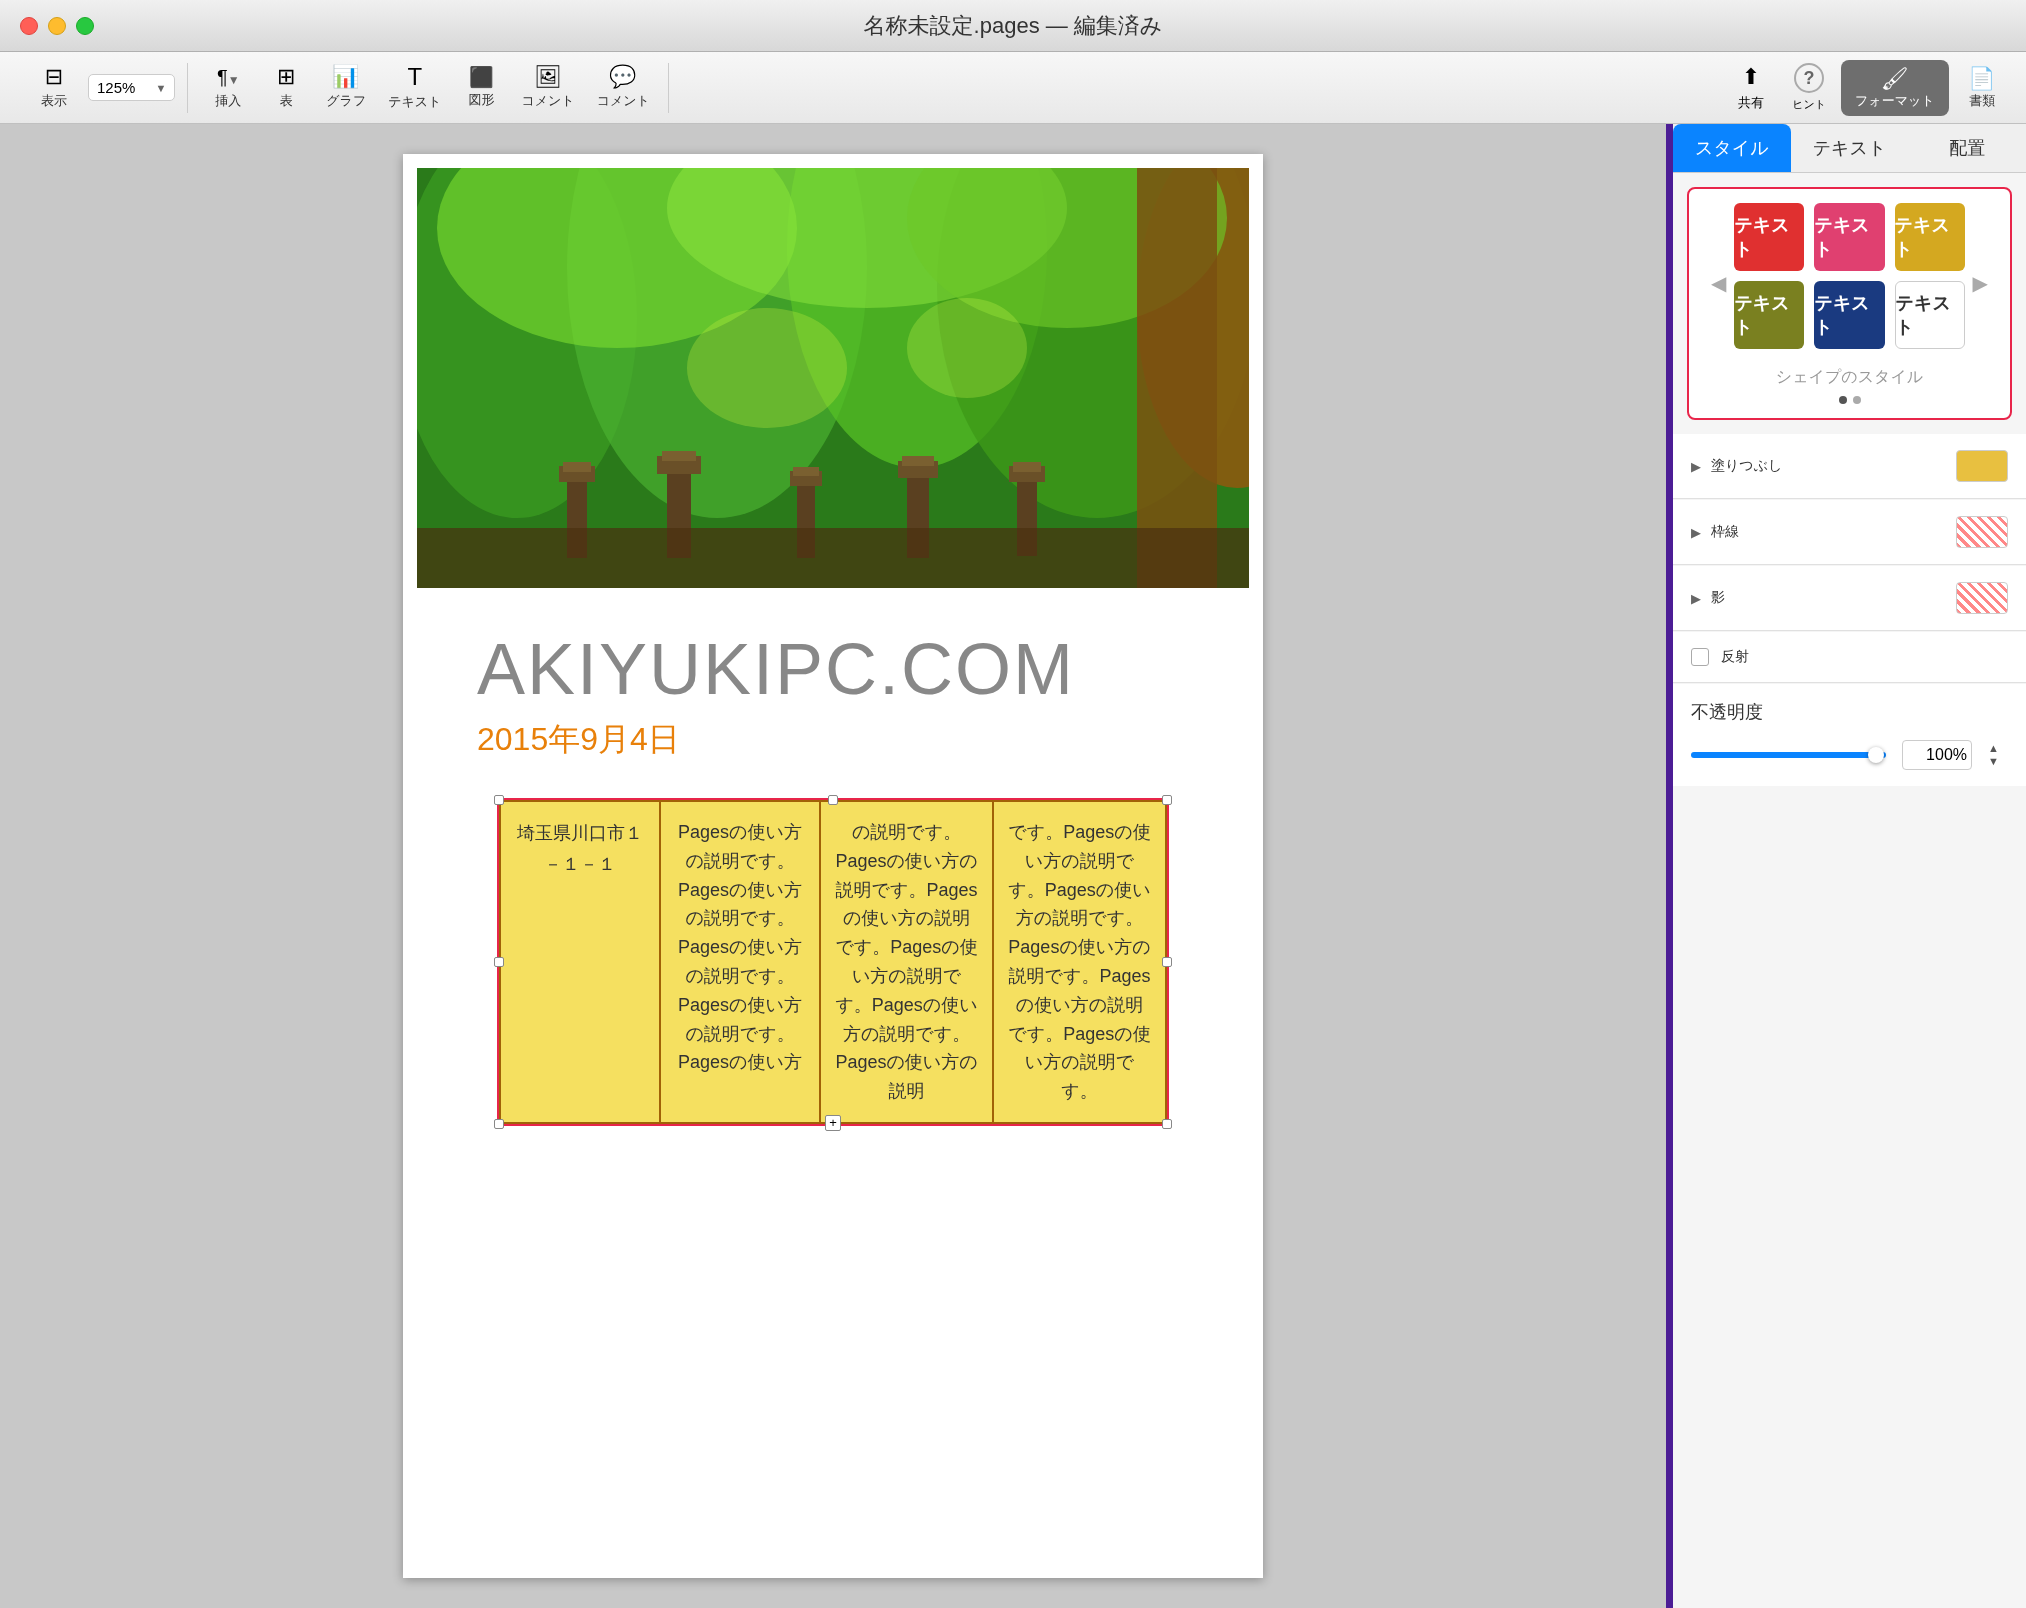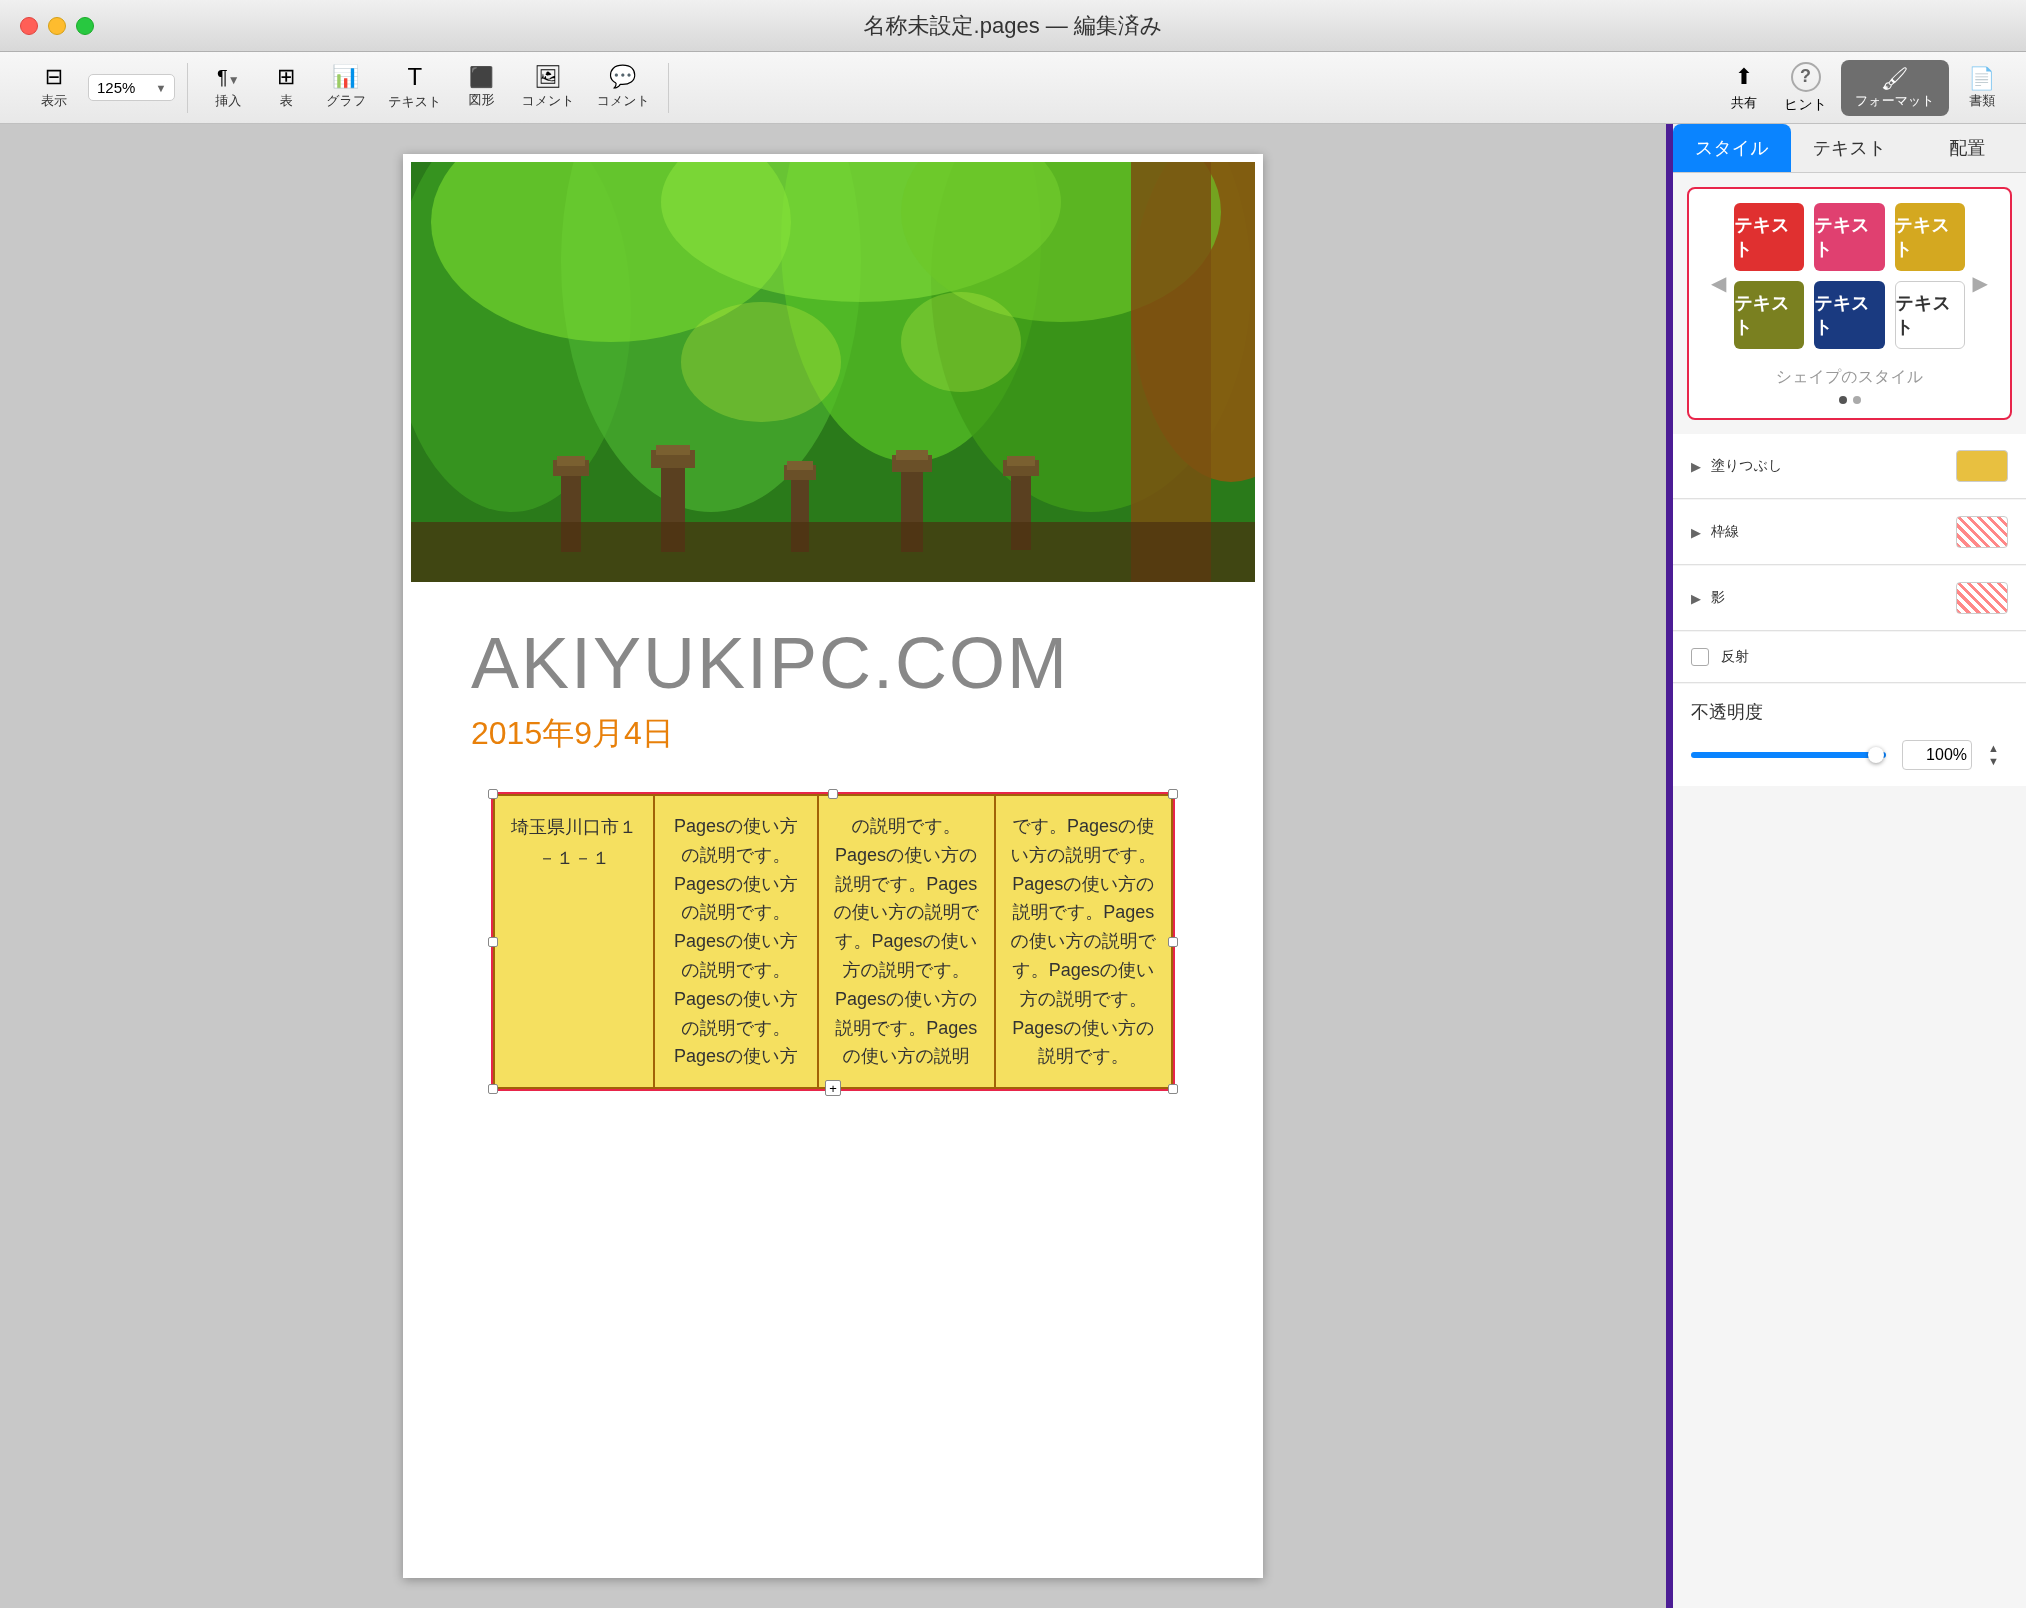--- a/index.html
+++ b/index.html
@@ -159,21 +159,21 @@
       overflow-y: auto;
       padding: 30px 60px;
       display: flex;
       justify-content: center;
     }
     .page {
       background: white;
       width: 860px;
       min-height: 1200px;
       box-shadow: 0 2px 10px rgba(0,0,0,0.3);
-      padding: 8px;
+      padding: 14px;
       position: relative;
     }
 
     
     .page-photo {
       width: 100%;
       height: 420px;
       background: linear-gradient(135deg, #1a6b1a 0%, #2d8a2d 20%, #4aaa20 40%, #6dc030 50%, #3a9020 60%, #1e6010 80%, #8b6914 100%);
       position: relative;
       overflow: hidden;
@@ -497,21 +497,21 @@
     </div>
   </div>
 
   <div class="toolbar-right">
     <div class="toolbar-btn share-btn">
       <div style="font-size:22px;">⬆</div>
       <div style="font-size:13px;">共有</div>
     </div>
     <div class="toolbar-btn">
       <div style="width:30px;height:30px;border-radius:50%;border:2px solid #aaa;display:flex;align-items:center;justify-content:center;font-size:18px;font-weight:bold;color:#666;">?</div>
-      <div style="font-size:14px;">ヒント</div>
+      <div style="font-size:11px;">ヒント</div>
     </div>
     <div class="format-btn-active">
       <div style="font-size:22px;">🖌</div>
       <div style="font-size:13px;color:white;">フォーマット</div>
     </div>
     <div class="doc-btn">
       <div style="font-size:22px;">📄</div>
       <div style="font-size:13px;">書類</div>
     </div>
   </div>

